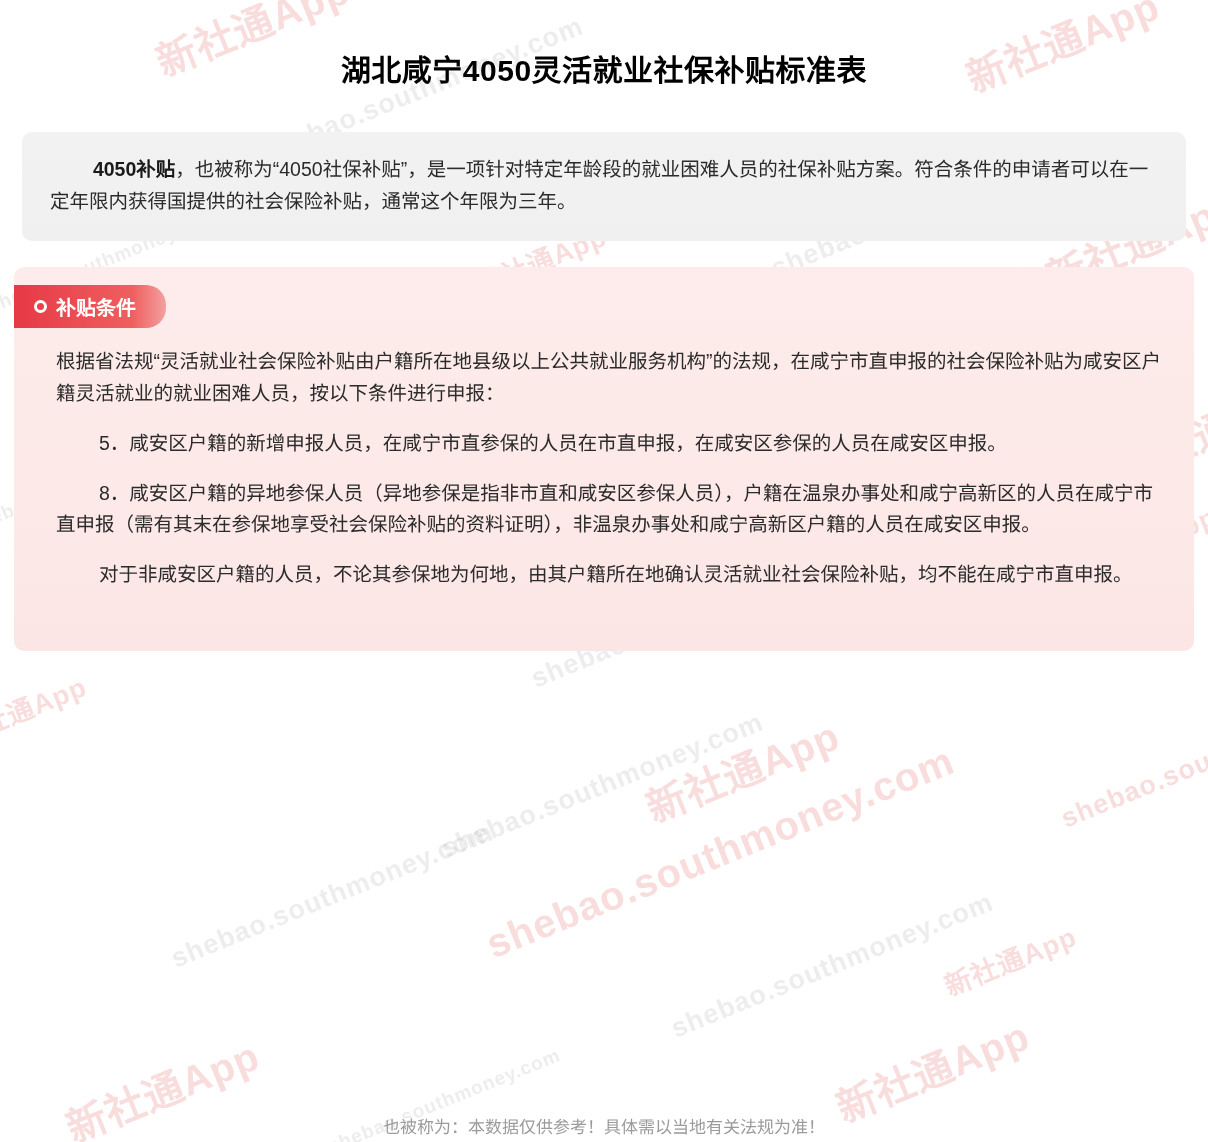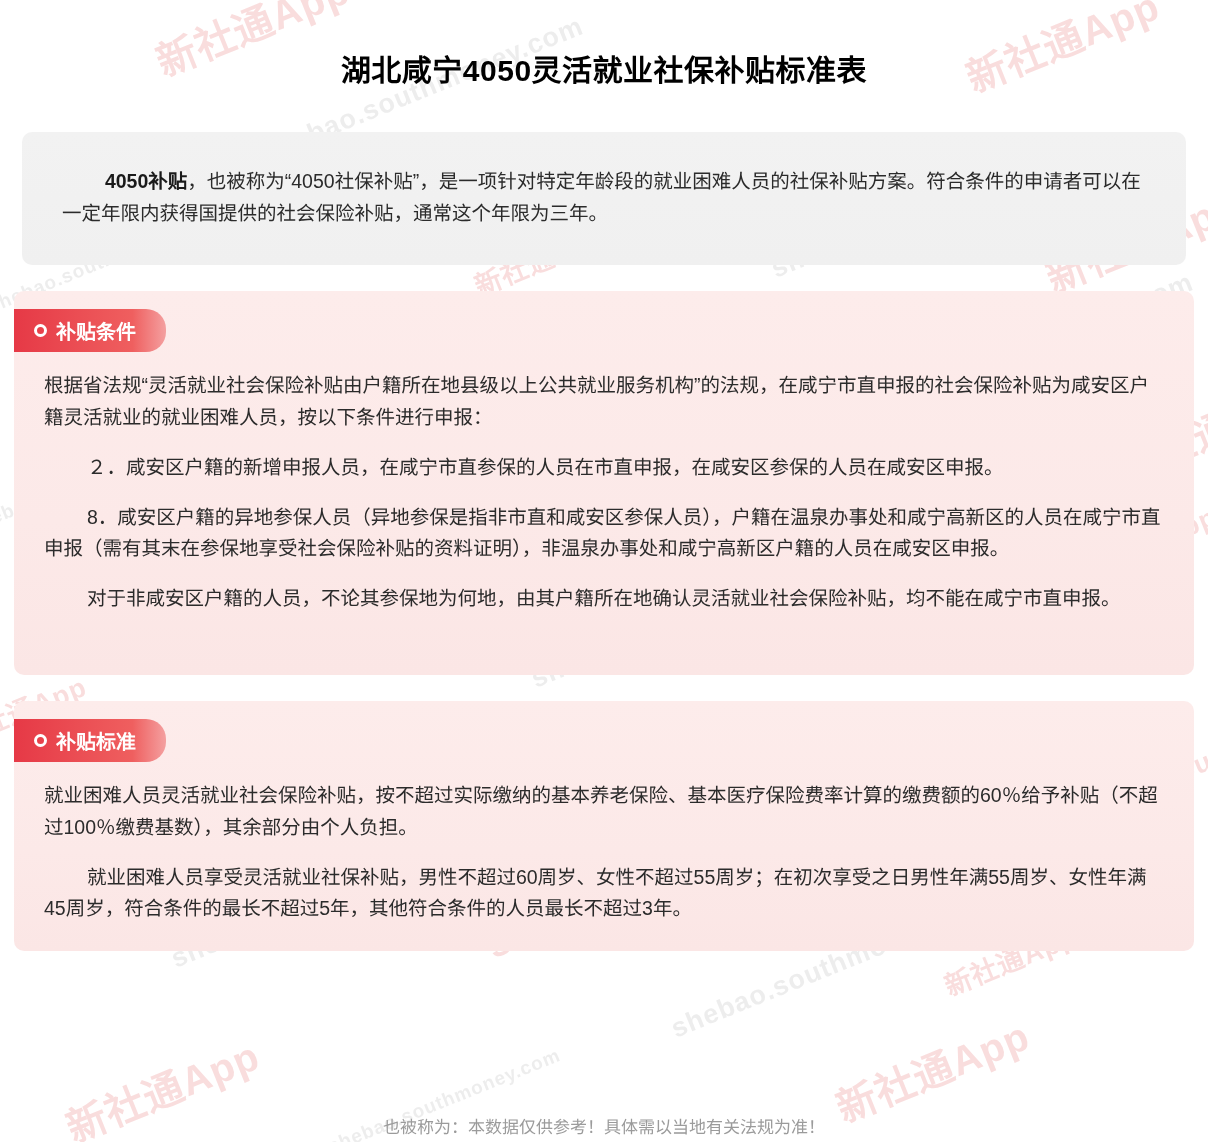--- a/index.html
+++ b/index.html
@@ -62,21 +62,21 @@
 
   .intro-card {
     margin: 0 22px;
     background: linear-gradient(180deg, #f2f2f2 0%, #f0f0f0 100%);
     border-radius: 10px;
     padding: 22px 28px 24px 28px;
     font-size: 19.5px;
     line-height: 1.62;
     color: #2b2b2b;
   }
-  .intro-card p { margin: 12px; text-indent: 2.2em; }
+  .intro-card p { margin: 0; text-indent: 2.2em; }
   .intro-card b { font-weight: bold; color: #1a1a1a; }
 
   .section {
     margin: 26px 14px 0 14px;
     background: linear-gradient(180deg, #fdeceb 0%, #fce9e8 60%, #fbe6e5 100%);
     border-radius: 10px;
     padding: 18px 0 26px 0;
     position: relative;
   }
   .section.tall { padding-bottom: 60px; }
@@ -101,21 +101,21 @@
     border-radius: 50%;
     display: inline-block;
   }
 
   .sec-body {
     padding: 18px 30px 0 30px;
     font-size: 19.5px;
     line-height: 1.63;
     color: #2b2b2b;
   }
-  .sec-body p { margin: 0 0 18px 0; }
+  .sec-body p { margin: 0 0 18px 12px; }
   .sec-body p:last-child { margin-bottom: 0; }
   .sec-body p.indent { text-indent: 2.2em; }
 
   .footer-note {
     position: absolute;
     left: 0;
     right: 0;
     bottom: 24px;
     text-align: center;
     font-size: 17px;
@@ -163,31 +163,21 @@
     <p><b>4050补贴</b><span>，也被称为“4050社保补贴”，是一项针对特定年龄段的就业困难人员的社保补贴方案。符合条件的申请者可以在一定年限内获得国提供的社会保险补贴，通常这个年限为三年。</span></p>
   </div>
 
   <div class="section tall">
     <div class="sec-tag">
       <span class="dot-ring"></span>
       <span>补贴条件</span>
     </div>
     <div class="sec-body">
       <p>根据省法规“灵活就业社会保险补贴由户籍所在地县级以上公共就业服务机构”的法规，在咸宁市直申报的社会保险补贴为咸安区户籍灵活就业的就业困难人员，按以下条件进行申报：</p>
-      <p class="indent">２．咸安区户籍的新增申报人员，在咸宁市直参保的人员在市直申报，在咸安区参保的人员在咸安区申报。</p>
+      <p class="indent">5．咸安区户籍的新增申报人员，在咸宁市直参保的人员在市直申报，在咸安区参保的人员在咸安区申报。</p>
       <p class="indent">8．咸安区户籍的异地参保人员（异地参保是指非市直和咸安区参保人员），户籍在温泉办事处和咸宁高新区的人员在咸宁市直申报（需有其末在参保地享受社会保险补贴的资料证明），非温泉办事处和咸宁高新区户籍的人员在咸安区申报。</p>
       <p class="indent">对于非咸安区户籍的人员，不论其参保地为何地，由其户籍所在地确认灵活就业社会保险补贴，均不能在咸宁市直申报。</p>
     </div>
   </div>
 
-  <div class="section">
-    <div class="sec-tag">
-      <span class="dot-ring"></span>
-      <span>补贴标准</span>
-    </div>
-    <div class="sec-body">
-      <p>就业困难人员灵活就业社会保险补贴，按不超过实际缴纳的基本养老保险、基本医疗保险费率计算的缴费额的60％给予补贴（不超过100％缴费基数），其余部分由个人负担。</p>
-      <p class="indent">就业困难人员享受灵活就业社保补贴，男性不超过60周岁、女性不超过55周岁；在初次享受之日男性年满55周岁、女性年满45周岁，符合条件的最长不超过5年，其他符合条件的人员最长不超过3年。</p>
-    </div>
-  </div>
 
   <div class="footer-note">也被称为：本数据仅供参考！具体需以当地有关法规为准！</div>
 </div>
 
 </body></html>

